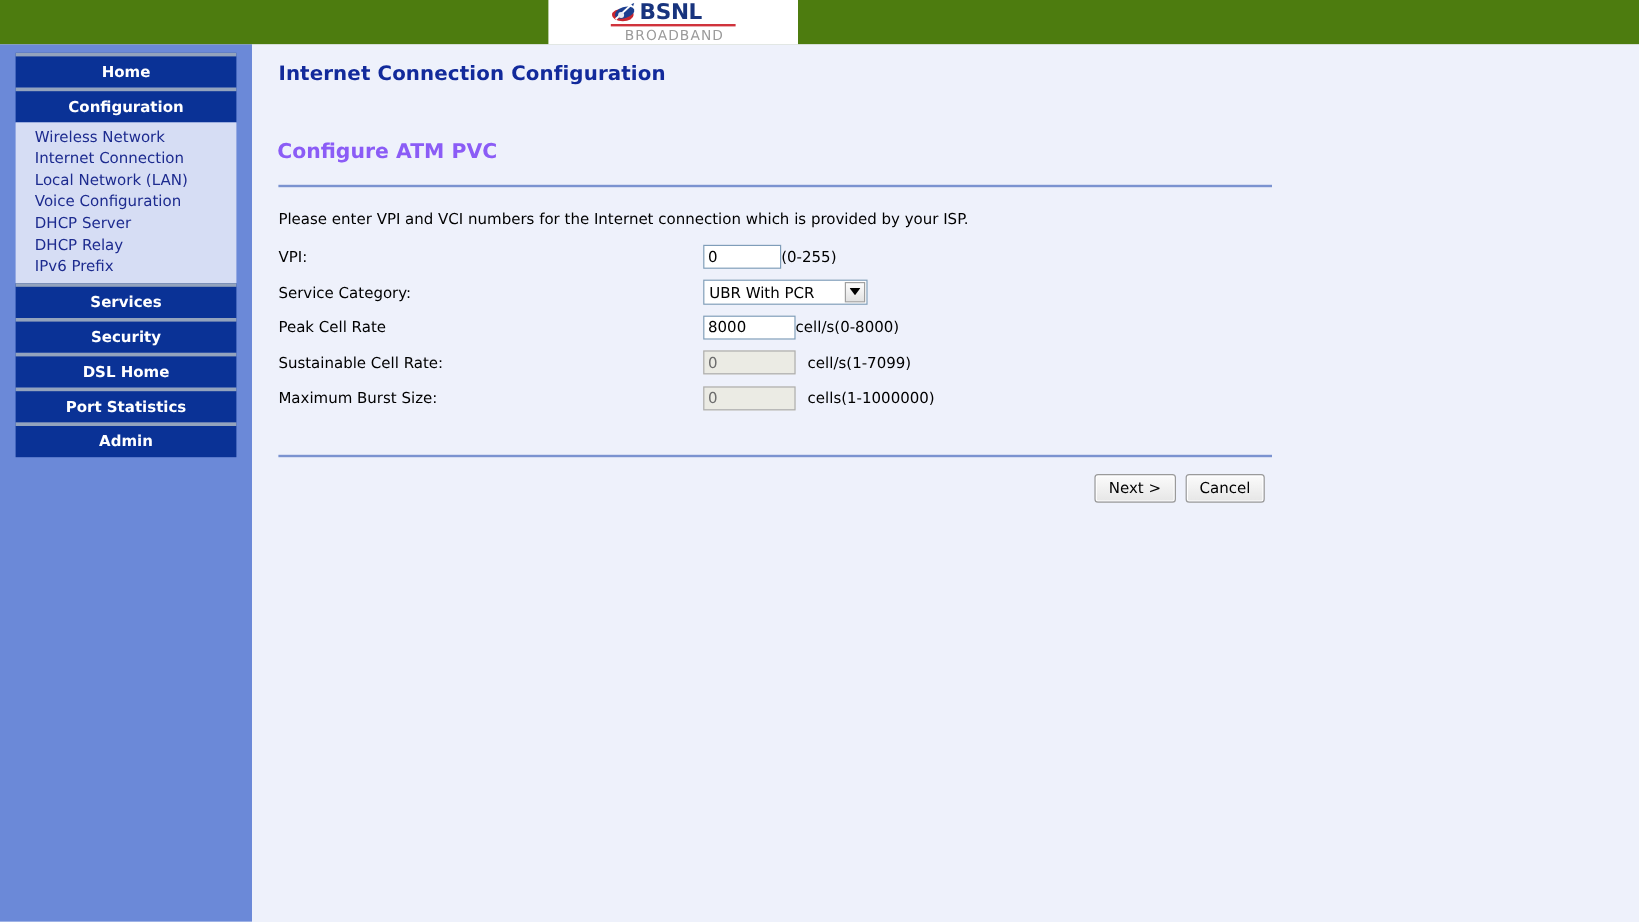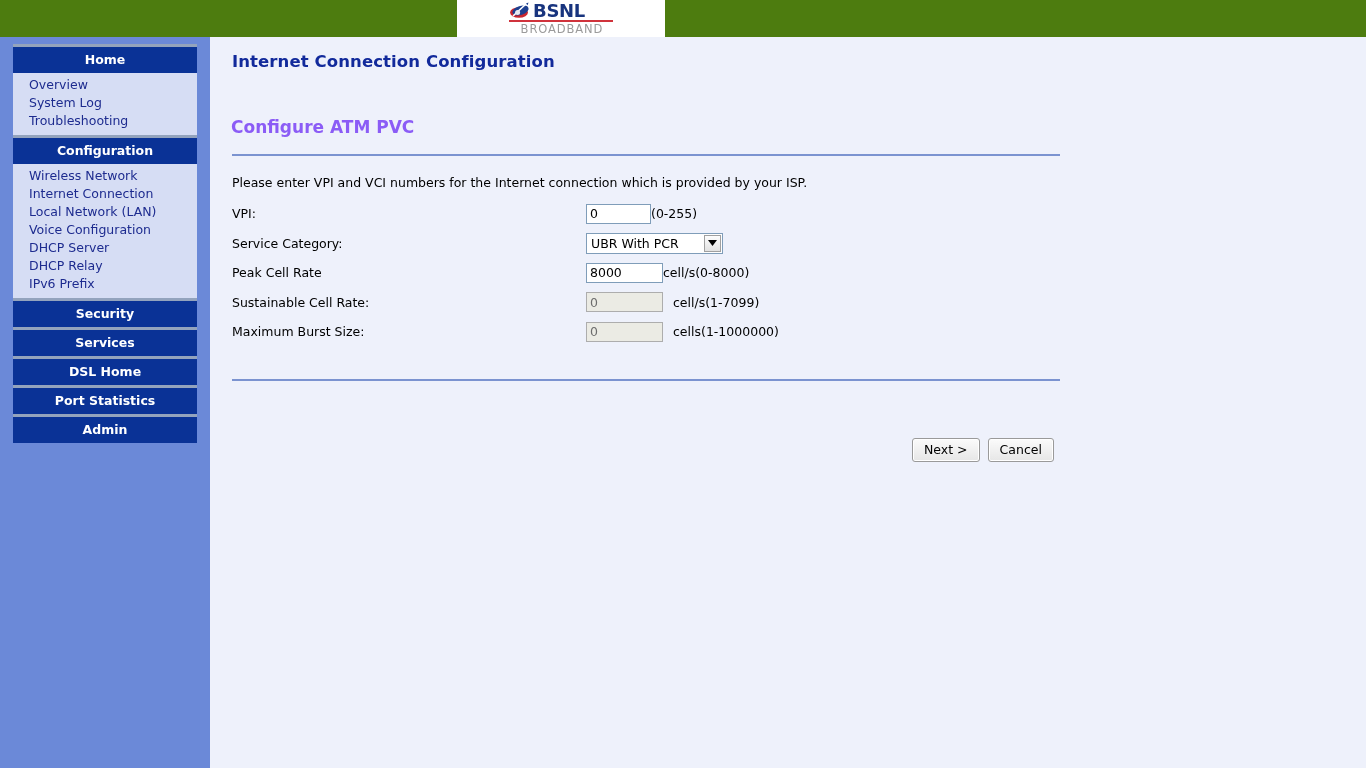--- a/index.html
+++ b/index.html
@@ -213,21 +213,20 @@
     margin-left: 0px;
   }
   .unit.pad-left { margin-left: 10px; }
   .unit.pad-left-sm { margin-left: 7px; }
 
   #buttons {
     position: absolute;
     left: 702px; top: 358px;
     display: flex;
     gap: 8px;
-    margin-top: 43px;
   }
   .btn {
     font-family: "DejaVu Sans", sans-serif;
     font-size: 12.5px;
     color: #000000;
     background: linear-gradient(#fbfbfb, #e6e6e6);
     border: 1px solid #9a9a9a;
     border-radius: 3px;
     padding: 3px 11px 4px 11px;
     cursor: pointer;
@@ -254,37 +253,32 @@
       </div>
       <div id="logo-rule"></div>
       <div id="logo-sub">BROADBAND</div>
     </div>
   </div>
 </div>
 
 <div id="sidebar">
   <div class="menu-block" id="menu-container">
       <div class="menu-head first">Home</div>
-      <div class="menu-items">
-        <a class="menu-item">Overview</a>
-        <a class="menu-item">System Log</a>
-        <a class="menu-item">Troubleshooting</a>
-      </div>
       <div class="menu-head">Configuration</div>
       <div class="menu-items">
         <a class="menu-item">Wireless Network</a>
         <a class="menu-item">Internet Connection</a>
         <a class="menu-item">Local Network (LAN)</a>
         <a class="menu-item">Voice Configuration</a>
         <a class="menu-item">DHCP Server</a>
         <a class="menu-item">DHCP Relay</a>
         <a class="menu-item">IPv6 Prefix</a>
       </div>
+      <div class="menu-head">Services</div>
       <div class="menu-head">Security</div>
-      <div class="menu-head">Services</div>
       <div class="menu-head">DSL Home</div>
       <div class="menu-head">Port Statistics</div>
       <div class="menu-head">Admin</div>
     </div>
 </div>
 
 <div id="content">
 
   <div id="page-title">Internet Connection Configuration</div>
   <div id="section-title">Configure ATM PVC</div>

